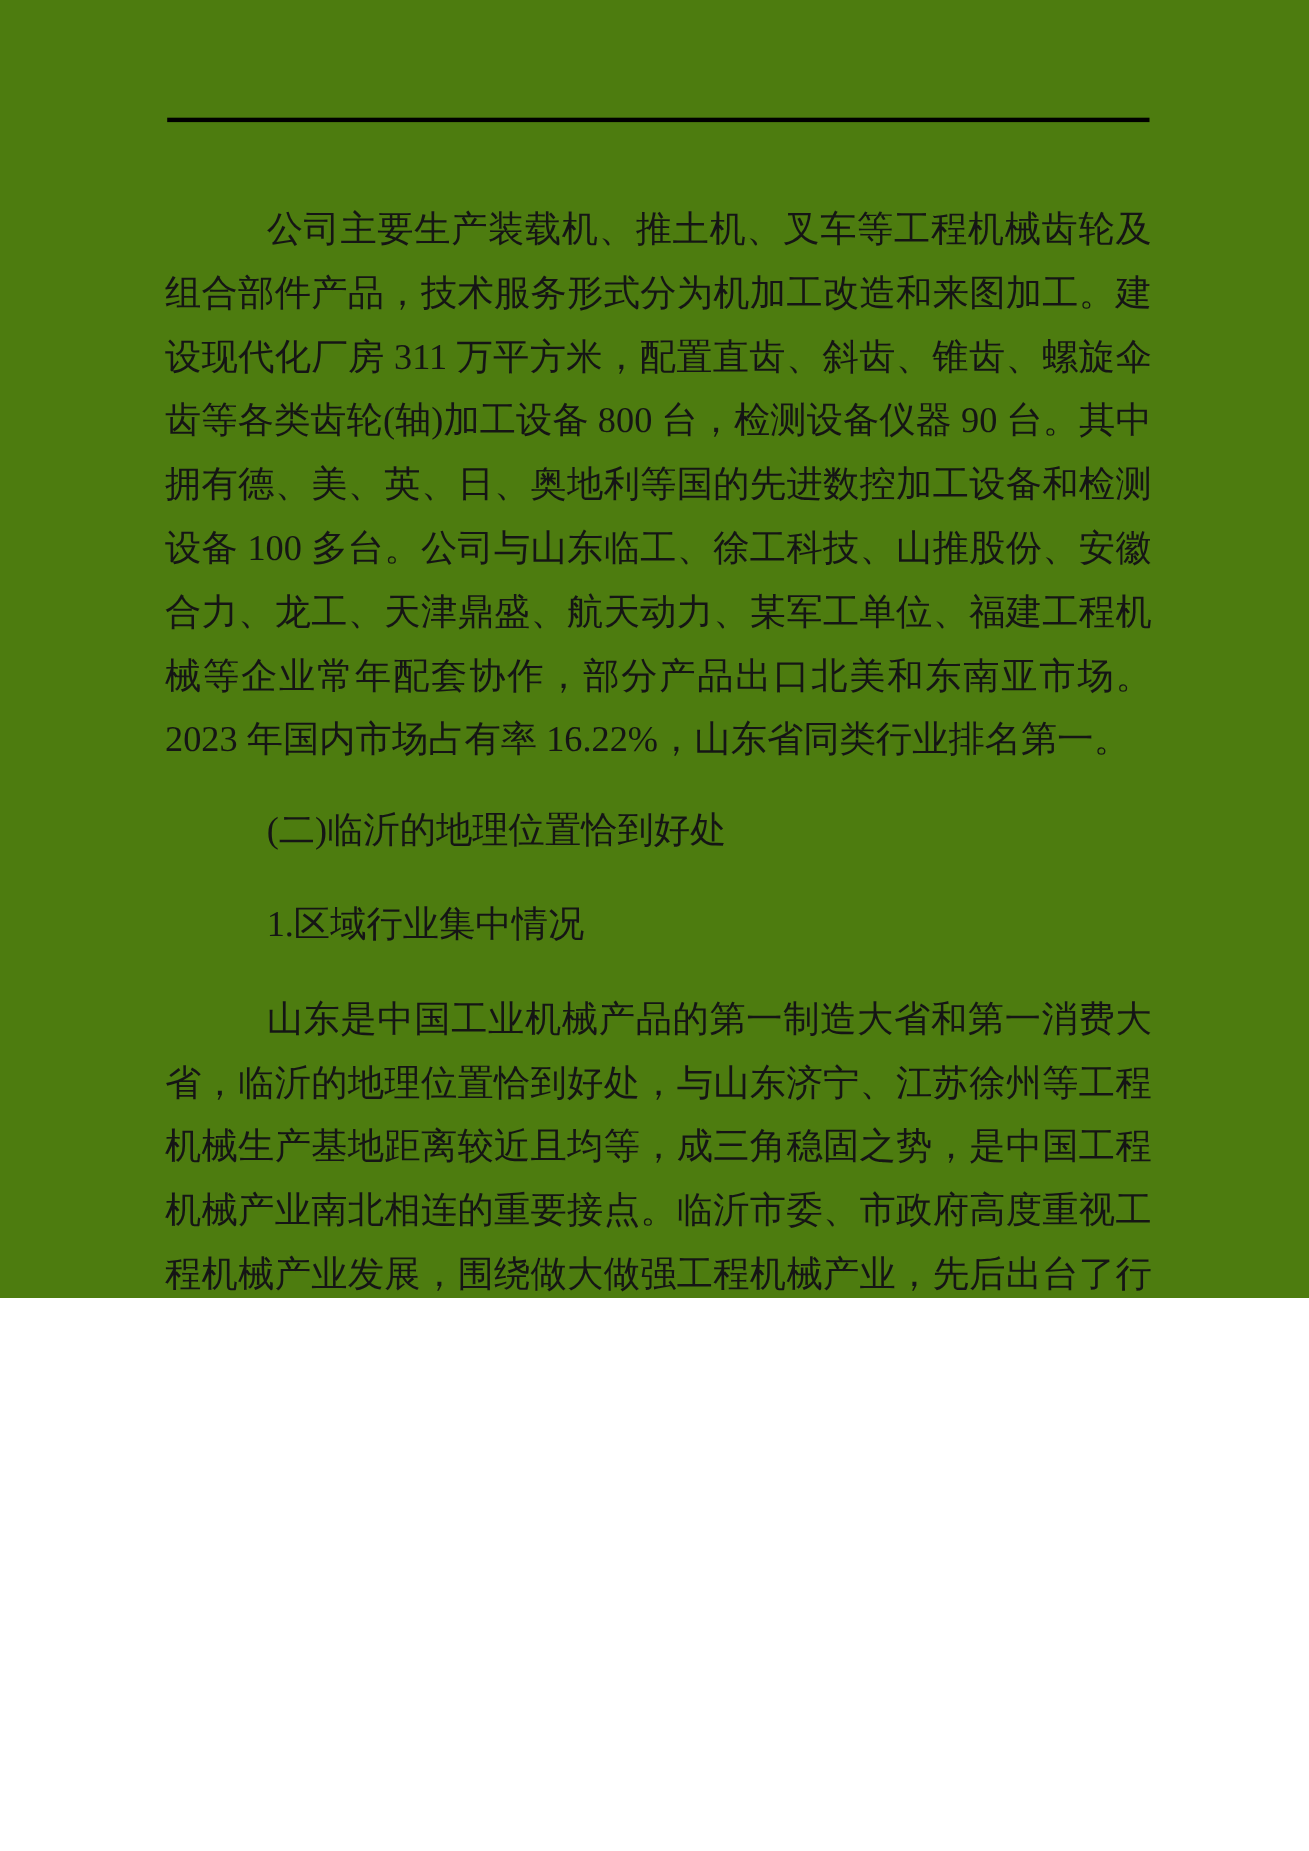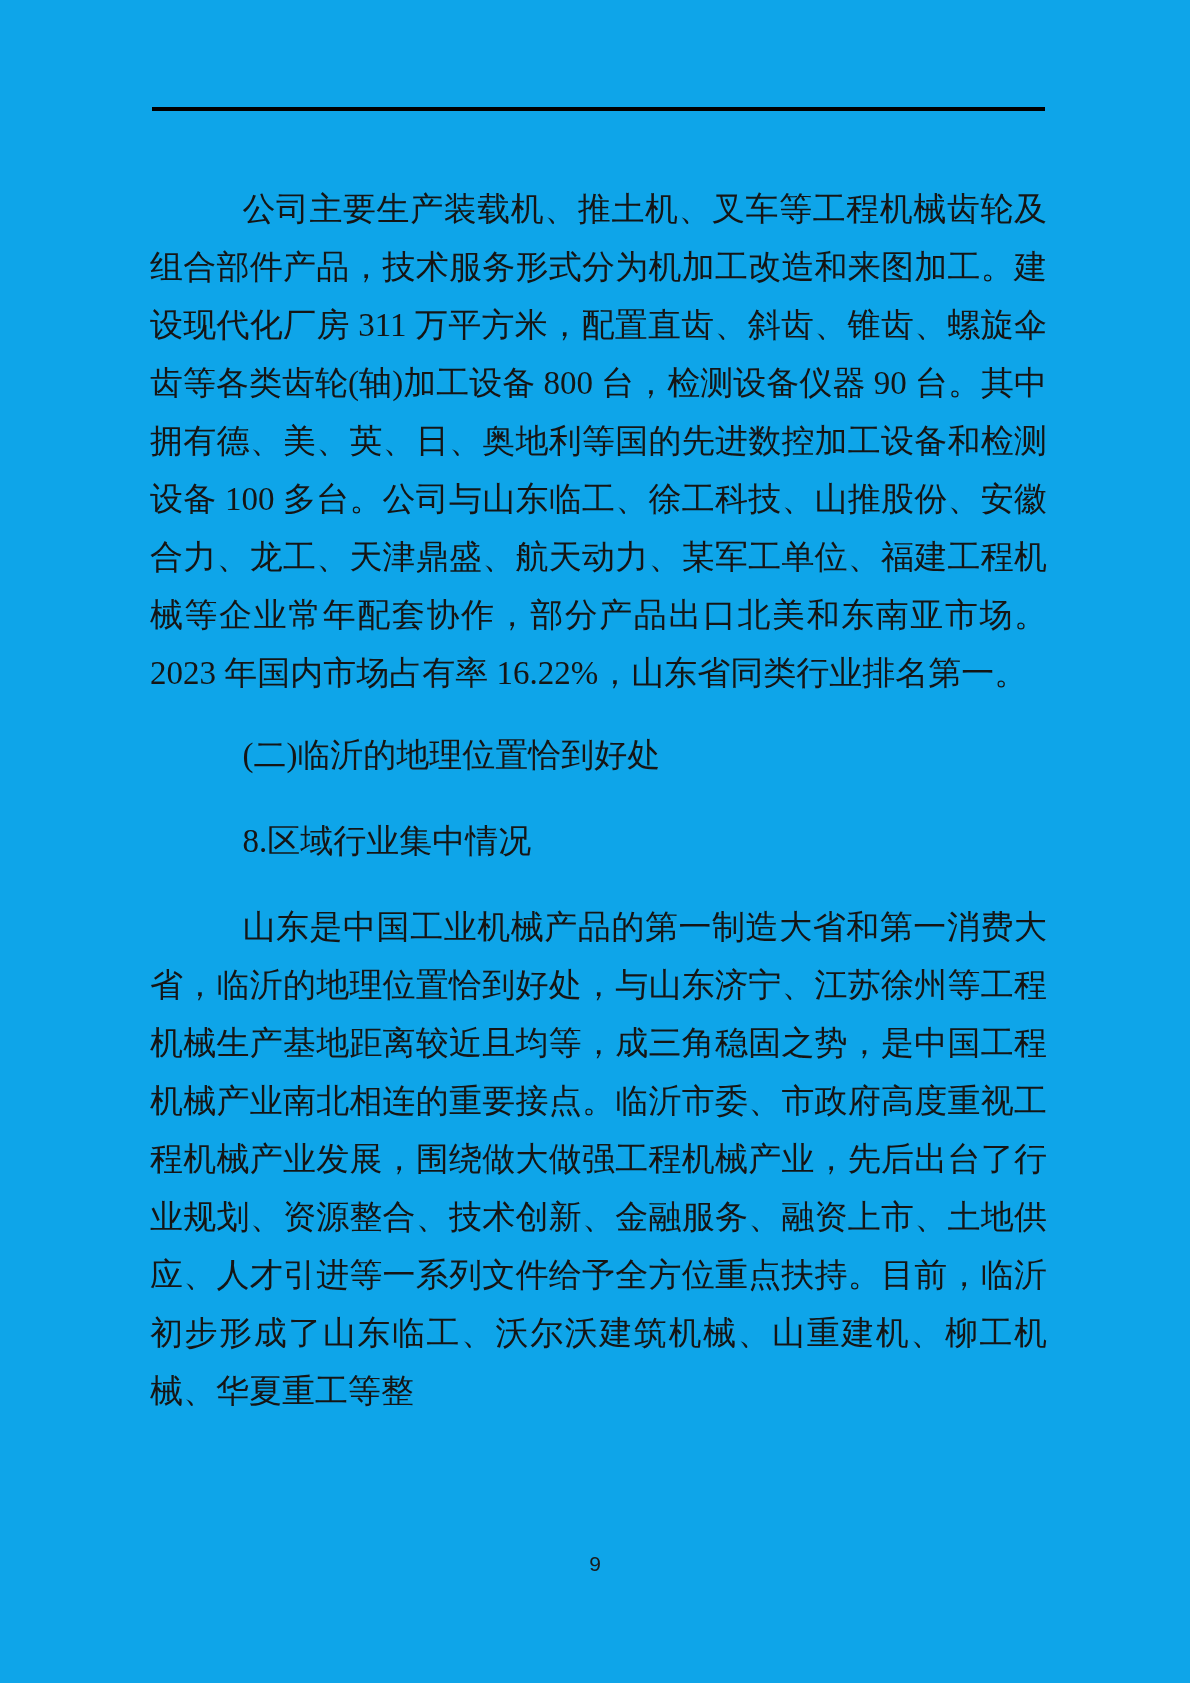--- a/index.html
+++ b/index.html
@@ -3,22 +3,22 @@
 <meta charset="utf-8">
 <style>
   html, body {
     margin: 0;
     padding: 0;
     background: #ffffff;
   }
   .page {
     position: relative;
     width: 1190px;
-    height: 1683px;
-    background: #0ea5e9;
+    height: 1180px;
+    background: #4d7c0f;
     overflow: hidden;
     font-family: "Liberation Serif", "DejaVu Serif", serif;
     color: #151515;
   }
   .header-rule {
     position: absolute;
     top: 107px;
     left: 152px;
     width: 893px;
     height: 4px;
@@ -61,21 +61,21 @@
 
 <div class="page">
 
   <div class="header-rule"></div>
 
   <div class="doc-body">
     <p class="para">公司主要生产装载机、推土机、叉车等工程机械齿轮及组合部件产品，技术服务形式分为机加工改造和来图加工。建设现代化厂房 311 万平方米，配置直齿、斜齿、锥齿、螺旋伞齿等各类齿轮(轴)加工设备 800 台，检测设备仪器 90 台。其中拥有德、美、英、日、奥地利等国的先进数控加工设备和检测设备 100 多台。公司与山东临工、徐工科技、山推股份、安徽合力、龙工、天津鼎盛、航天动力、某军工单位、福建工程机械等企业常年配套协作，部分产品出口北美和东南亚市场。2023 年国内市场占有率 16.22%，山东省同类行业排名第一。</p>
 
     <p class="heading">(二)临沂的地理位置恰到好处</p>
 
-    <p class="heading">8.区域行业集中情况</p>
+    <p class="heading">1.区域行业集中情况</p>
 
     <p class="para">山东是中国工业机械产品的第一制造大省和第一消费大省，临沂的地理位置恰到好处，与山东济宁、江苏徐州等工程机械生产基地距离较近且均等，成三角稳固之势，是中国工程机械产业南北相连的重要接点。临沂市委、市政府高度重视工程机械产业发展，围绕做大做强工程机械产业，先后出台了行业规划、资源整合、技术创新、金融服务、融资上市、土地供应、人才引进等一系列文件给予全方位重点扶持。目前，临沂初步形成了山东临工、沃尔沃建筑机械、山重建机、柳工机械、华夏重工等整</p>
   </div>
 
   <div class="footer">
     <span class="page-number">9</span>
   </div>
 
 </div>
 

